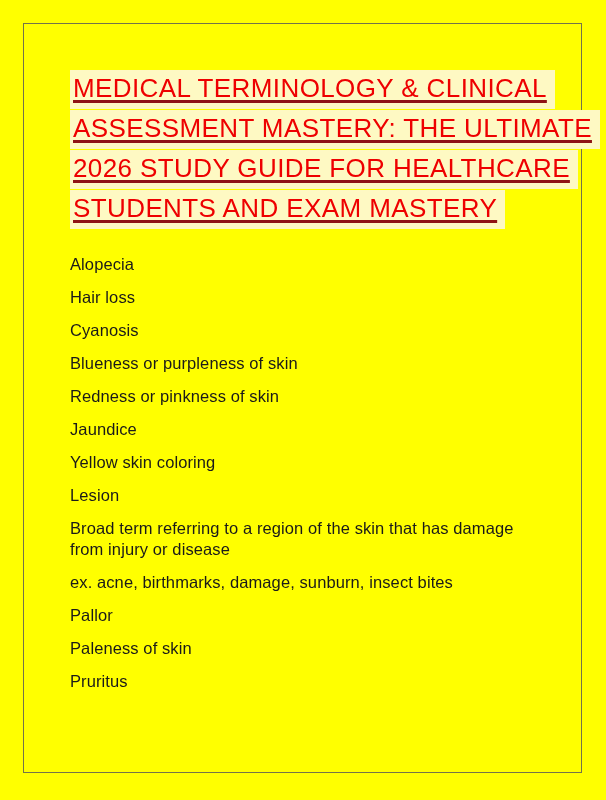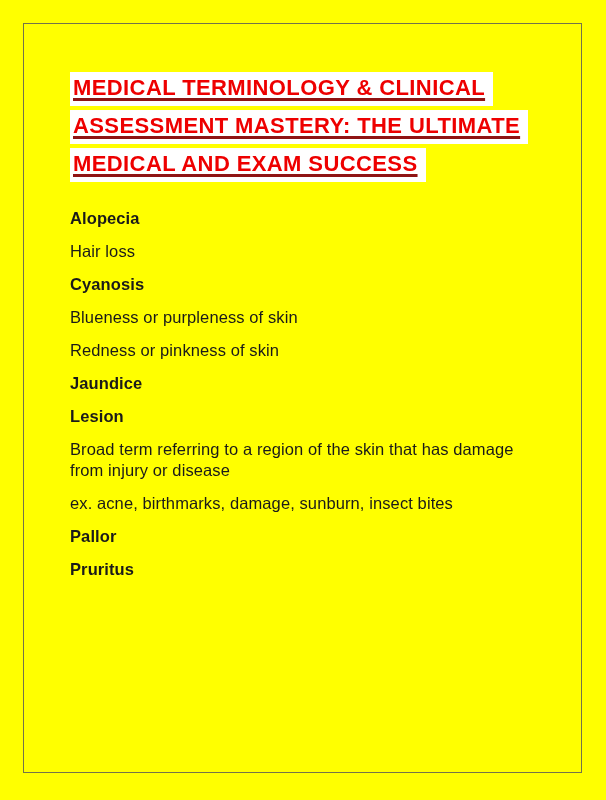--- a/index.html
+++ b/index.html
@@ -36,73 +36,76 @@
 
   
   .doc-title {
     margin-bottom: 24px;
   }
   .title-line {
     line-height: 36px;
     white-space: nowrap;
   }
   .title-line .hl {
-    background: #ffffff;
+    background: #fef9c3;
     color: #ee0000;
-    font-weight: 700;
-    font-size: 22px;
+    font-weight: 400;
+    font-size: 26px;
     letter-spacing: 0.4px;
     padding: 3px 8px 6px 3px;
     text-decoration: underline;
     text-decoration-color: #8f1414;
     text-decoration-thickness: 2.5px;
     text-underline-offset: 3px;
   }
 
   
   .glossary { font-size: 16.5px; line-height: 21px; }
   .term {
-    font-weight: 700;
+    font-weight: 400;
     margin-bottom: 12px;
     letter-spacing: 0.1px;
   }
   .def {
     font-weight: 400;
     margin-bottom: 12px;
     letter-spacing: 0.1px;
   }
 </style>
 </head>
 <body>
 
 <div class="page-border"></div>
 
 <div class="content">
 
   <div class="doc-title">
     <div class="title-line"><span class="hl">MEDICAL TERMINOLOGY &amp; CLINICAL</span></div>
     <div class="title-line"><span class="hl">ASSESSMENT MASTERY: THE ULTIMATE</span></div>
-    <div class="title-line"><span class="hl">MEDICAL AND EXAM SUCCESS</span></div>
+    <div class="title-line"><span class="hl">2026 STUDY GUIDE FOR HEALTHCARE</span></div>
+    <div class="title-line"><span class="hl">STUDENTS AND EXAM MASTERY</span></div>
   </div>
 
   <div class="glossary">
 
     <div class="term">Alopecia</div>
     <div class="def">Hair loss</div>
 
     <div class="term">Cyanosis</div>
     <div class="def">Blueness or purpleness of skin</div>
 
     <div class="def">Redness or pinkness of skin</div>
 
     <div class="term">Jaundice</div>
+    <div class="def">Yellow skin coloring</div>
 
     <div class="term">Lesion</div>
     <div class="def">Broad term referring to a region of the skin that has damage from injury or disease</div>
     <div class="def">ex. acne, birthmarks, damage, sunburn, insect bites</div>
 
     <div class="term">Pallor</div>
+    <div class="def">Paleness of skin</div>
 
     <div class="term">Pruritus</div>
 
   </div>
 
 </div>
 
 </body></html>

